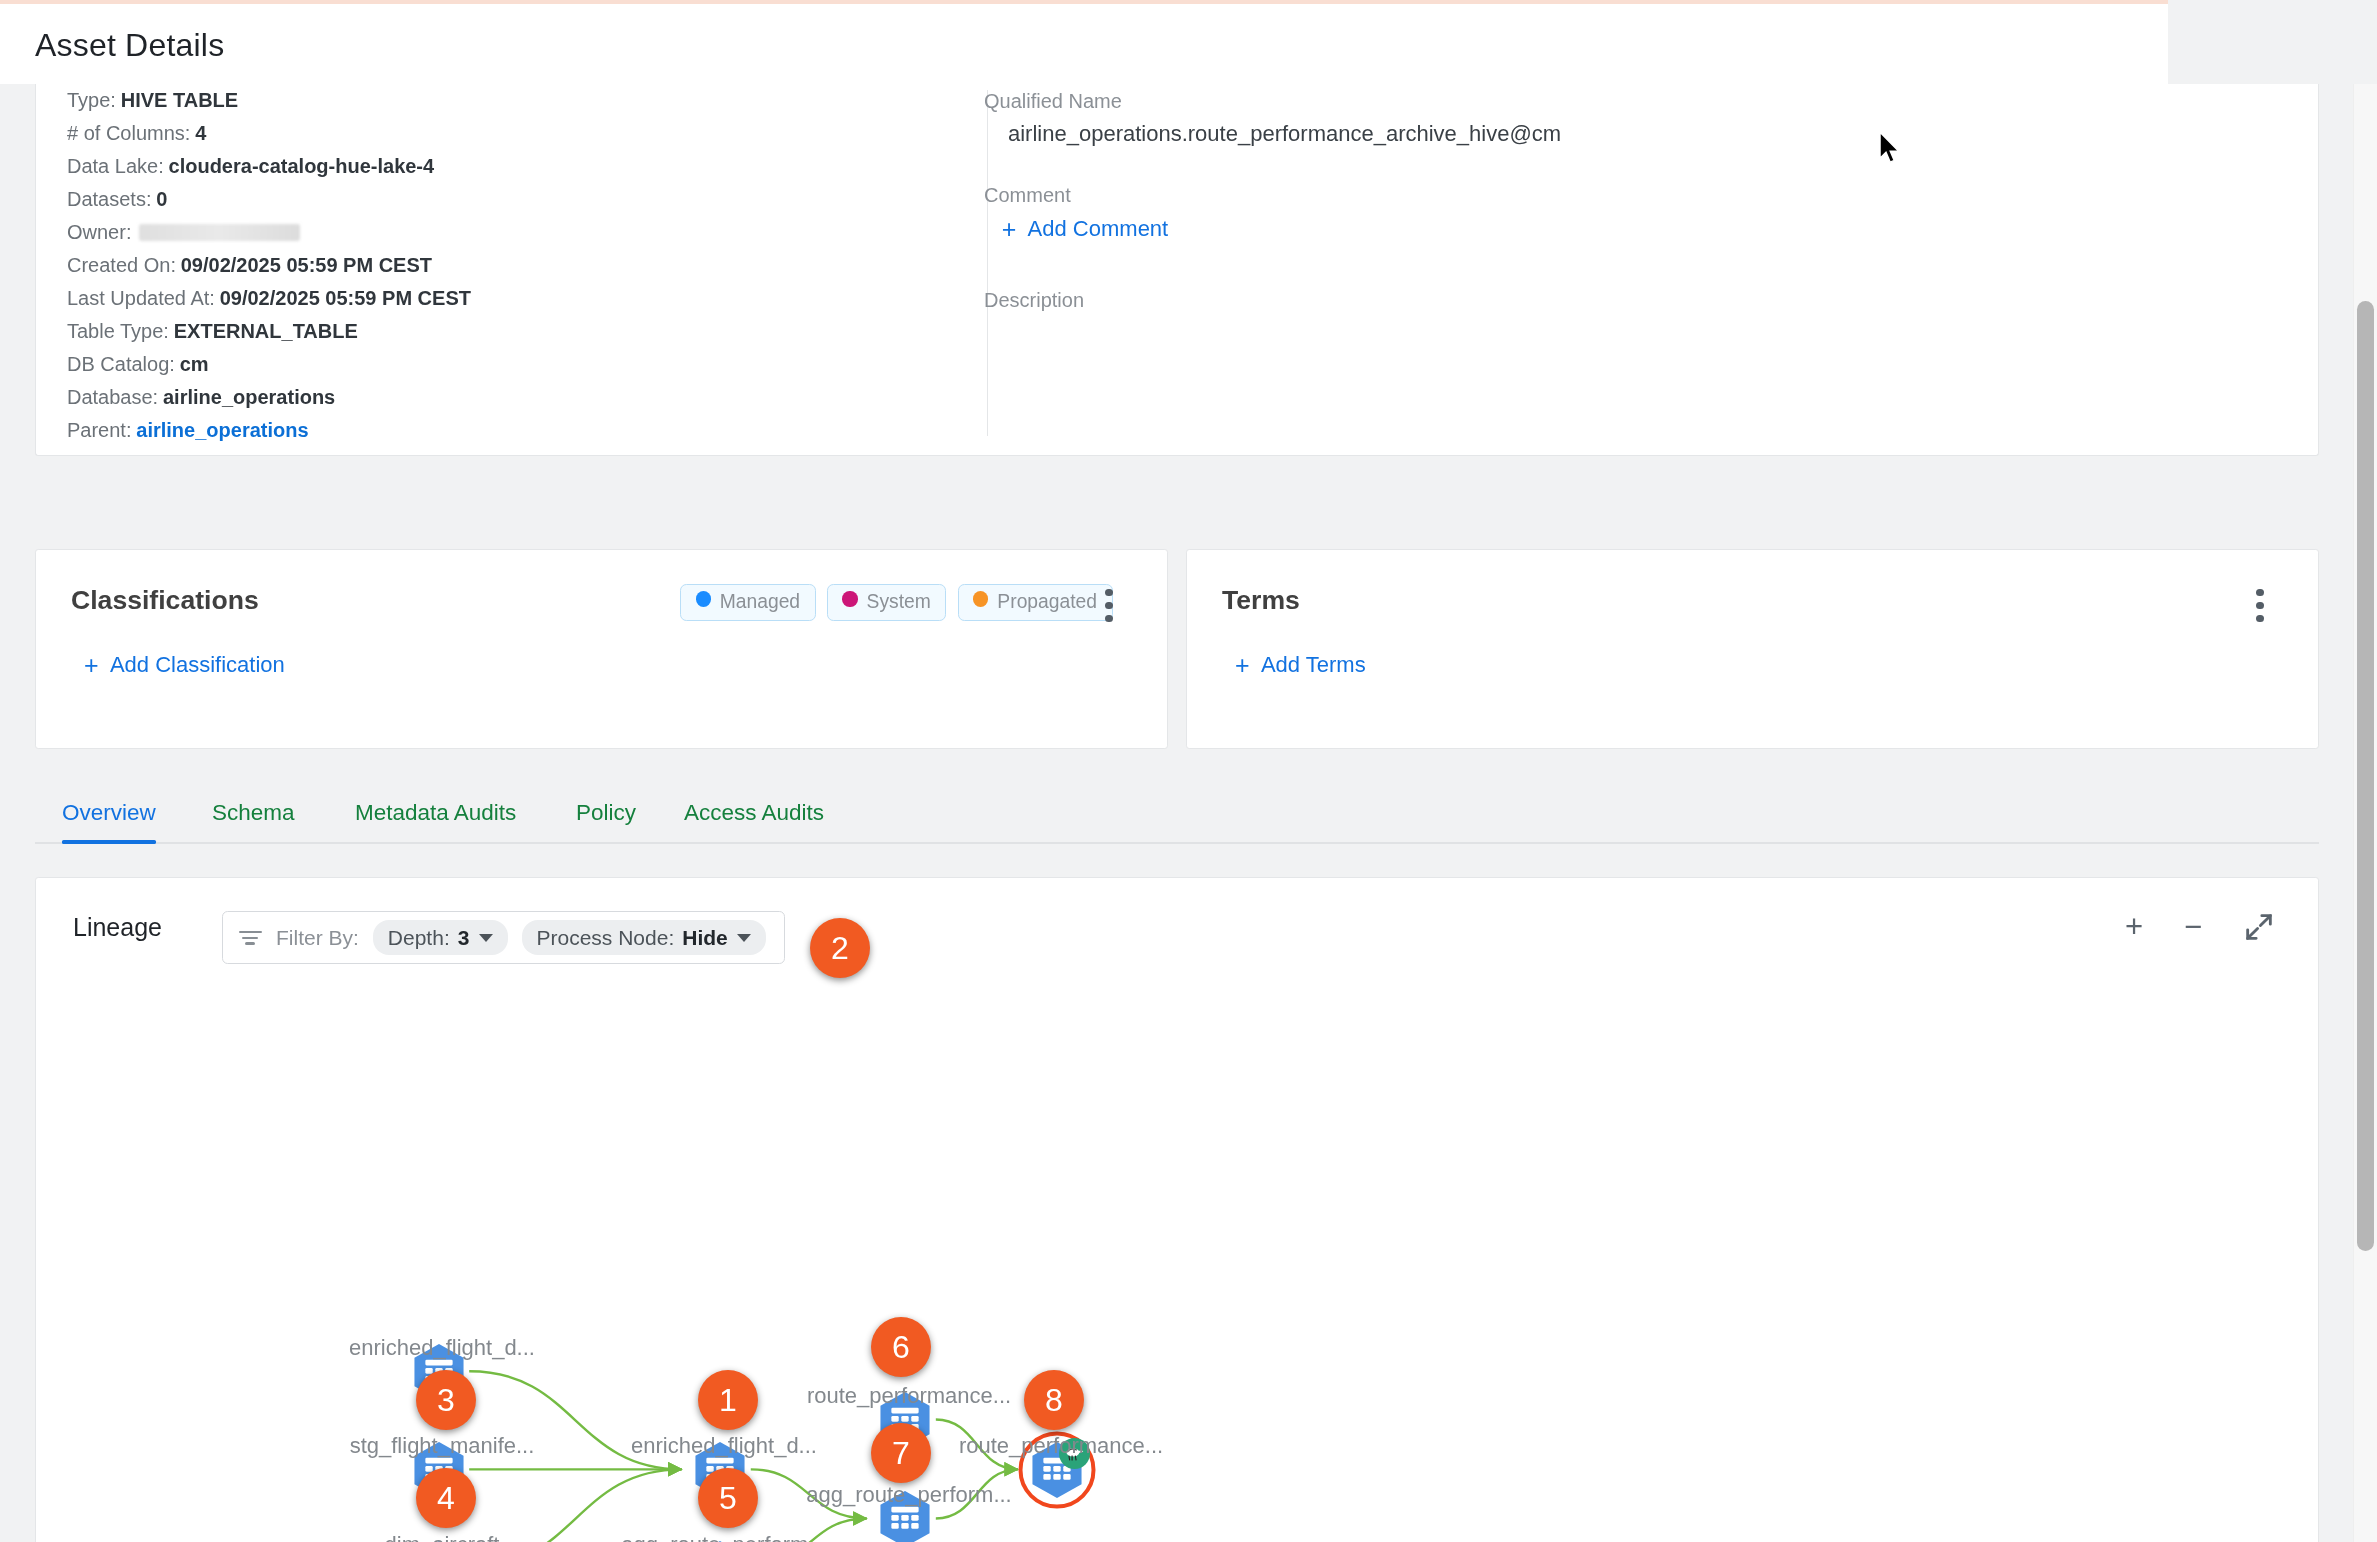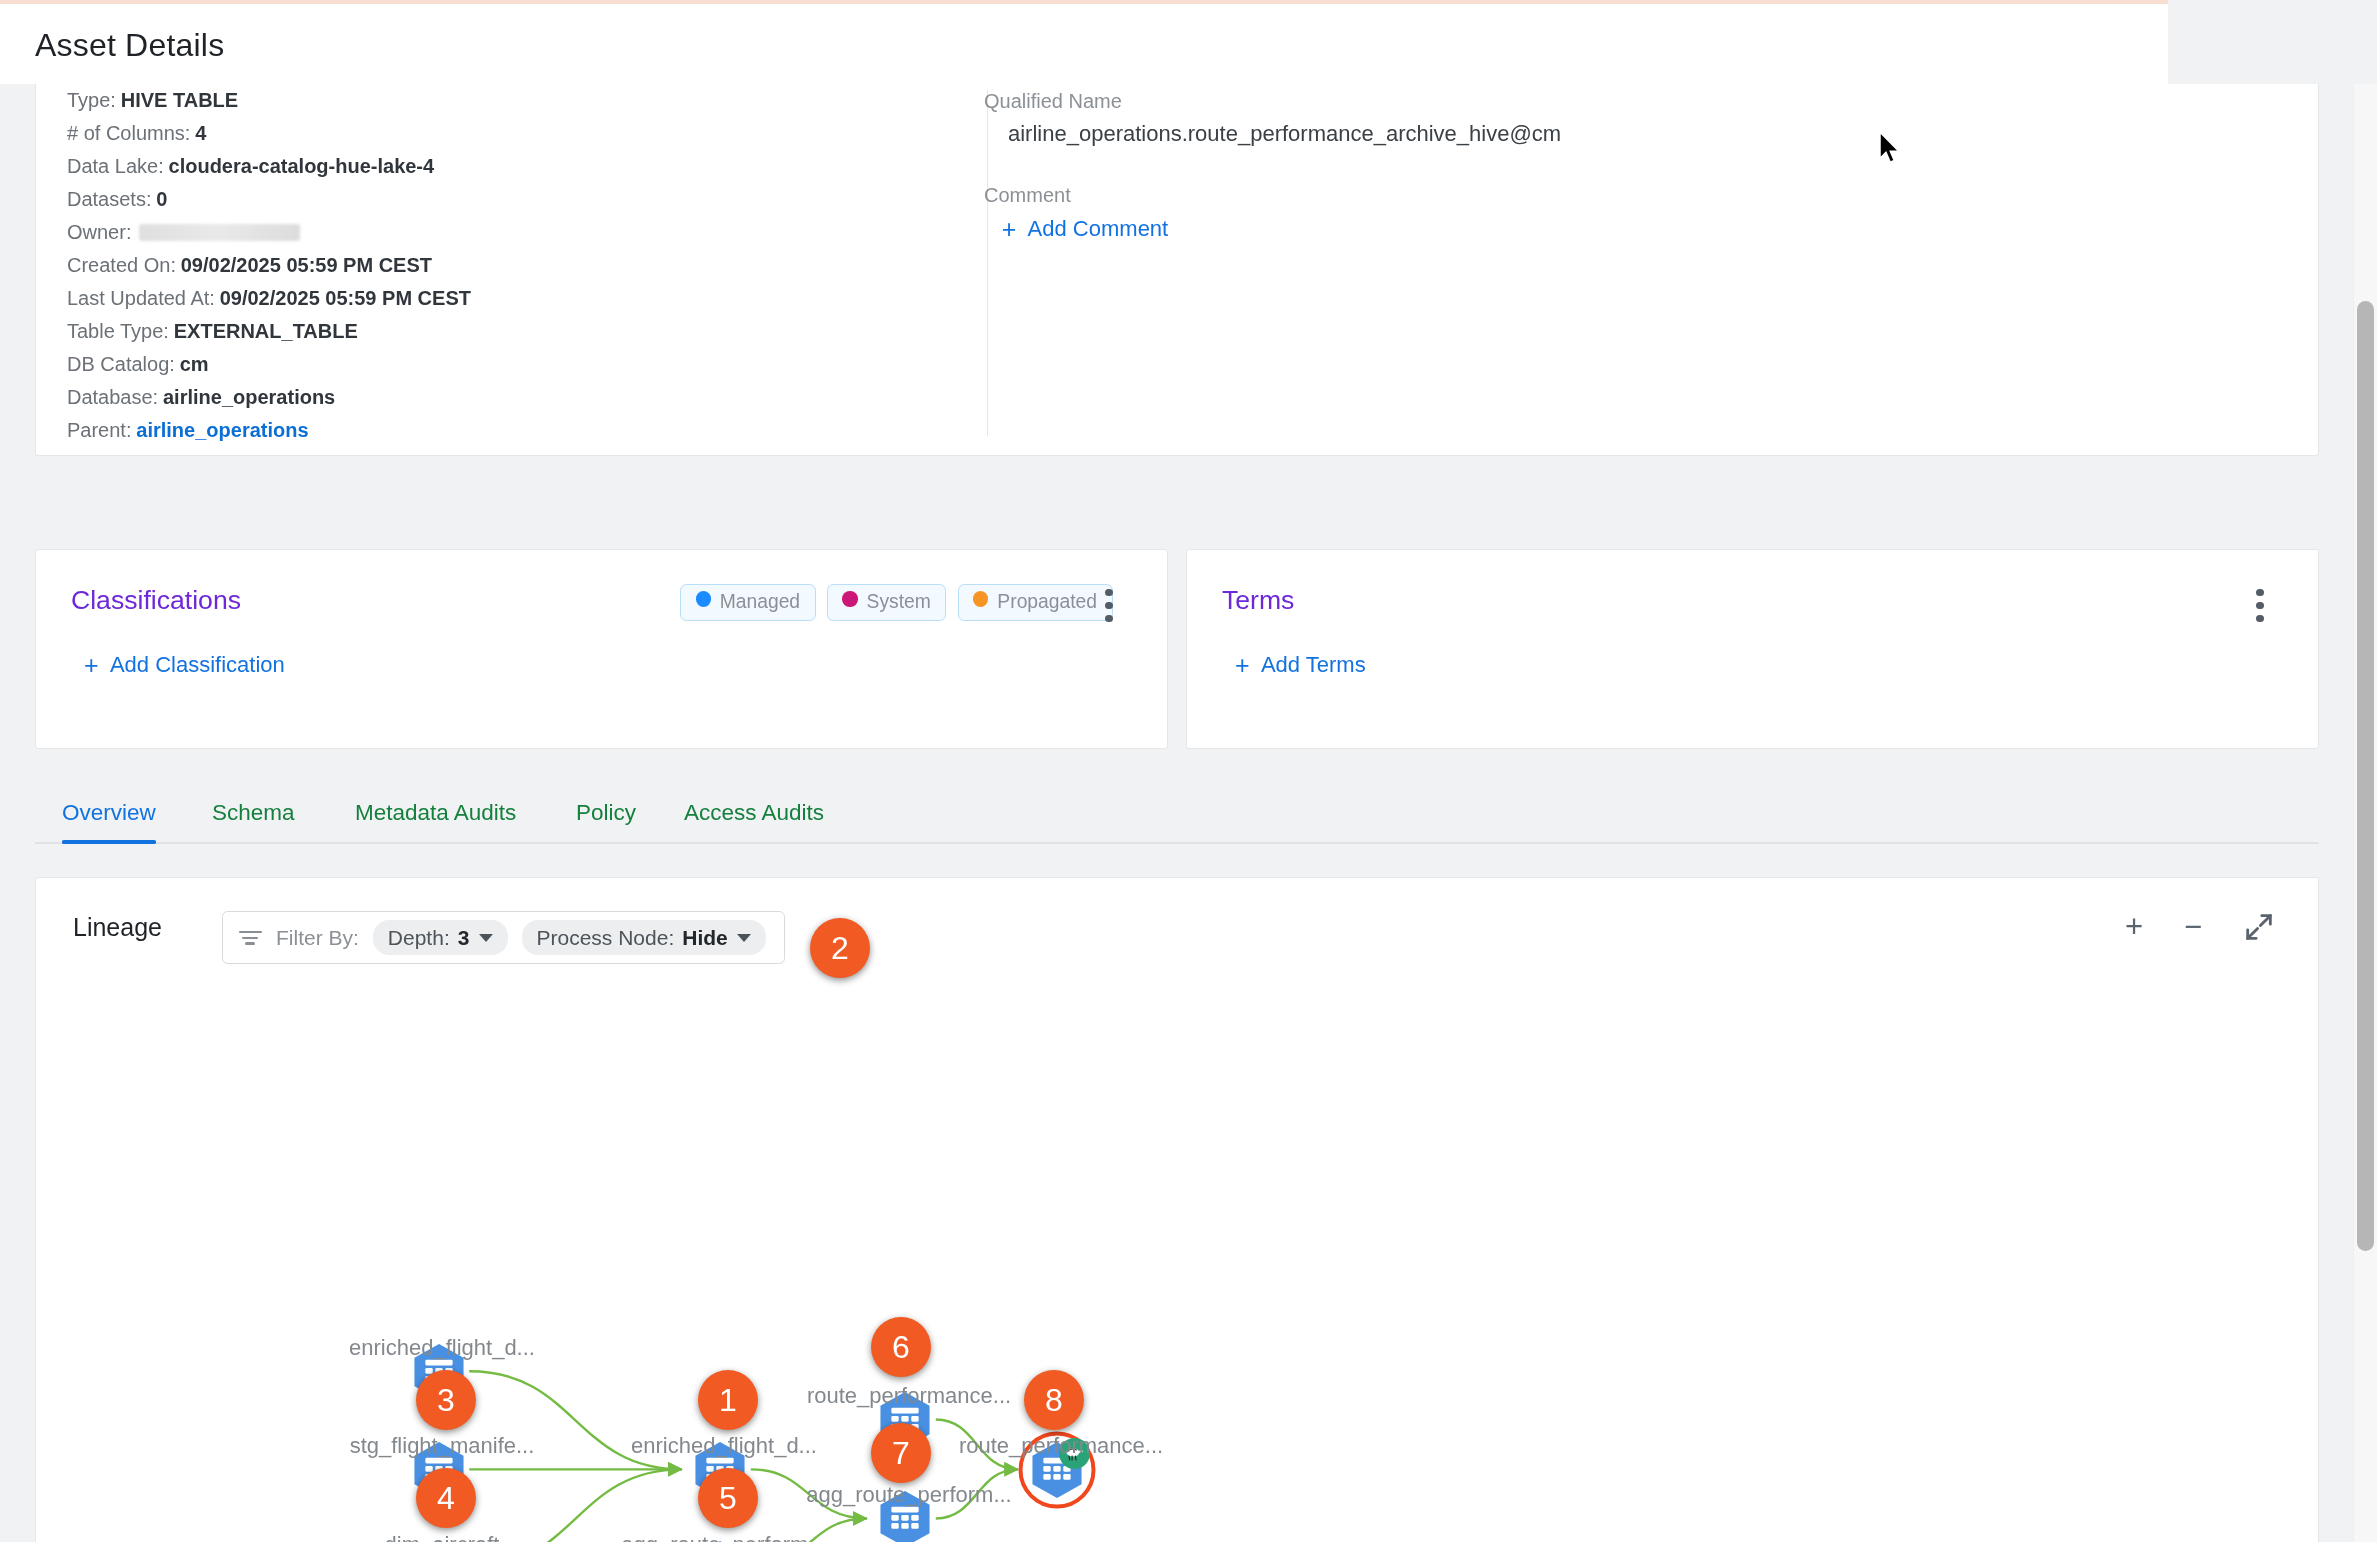--- a/index.html
+++ b/index.html
@@ -55,21 +55,21 @@
   }
 
   .field-label { font-size: 20px; color: #8b9096; margin-bottom: 8px; }
   .field-value { font-size: 22px; color: #3a4046; margin-left: 24px; }
   .addlink { color: #1272e0; font-size: 22px; font-weight: 400; white-space: nowrap; cursor: pointer; }
   .addlink .plus { font-size: 25px; margin-right: 11.3px; display: inline-block; vertical-align: -1.6px; }
 
   
   .class-card { position: absolute; left: 35px; top: 465px; width: 1133px; height: 200px; }
   .terms-card { position: absolute; left: 1186px; top: 465px; width: 1133px; height: 200px; }
-  .sec-title { position: absolute; left: 35px; top: 35px; font-size: 26.6px; color: #6d28d9; }
+  .sec-title { position: absolute; left: 35px; top: 35px; font-size: 26.6px; color: #404040; font-weight: bold; }
   .kebab { position: absolute; top: 39px; width: 24px; height: 32px; cursor: pointer; }
   .kebab i { display: block; width: 7.2px; height: 7.2px; border-radius: 50%; background: #545d66; margin: 0 auto 5.6px; }
 
   .badges { position: absolute; top: 34px; display: flex; gap: 11.3px; }
   .badge {
     display: flex; gap: 8.9px;
     border: 0.8px solid #b9def7; background: #f2faff; border-radius: 6.4px;
     padding: 6.4px 14.5px; font-size: 19.3px; color: #8b9096; cursor: pointer;
   }
   .badge .dot { width: 15.3px; height: 15.3px; border-radius: 50%; display: inline-block; }
@@ -169,20 +169,21 @@
         </div>
       <div class="detail-divider"></div>
 
       <div class="detail-right">
         <div class="field-label">Qualified Name</div>
         <div class="field-value" style="margin-bottom:37px">airline_operations.route_performance_archive_hive@cm</div>
 
         <div class="field-label">Comment</div>
         <div class="addlink" style="margin:4.8px 0 45px 17.7px"><span class="plus">+</span><span>Add Comment</span></div>
 
+        <div class="field-label">Description</div>
       </div>
     </div>
 
     <div class="card class-card">
       <div class="sec-title">Classifications</div>
       <div class="badges" id="class-badges" style="left:644px">
           <span class="badge">
             <span class="dot" style="background: rgb(26, 140, 255);"></span>
             <span>Managed</span>
           </span>

